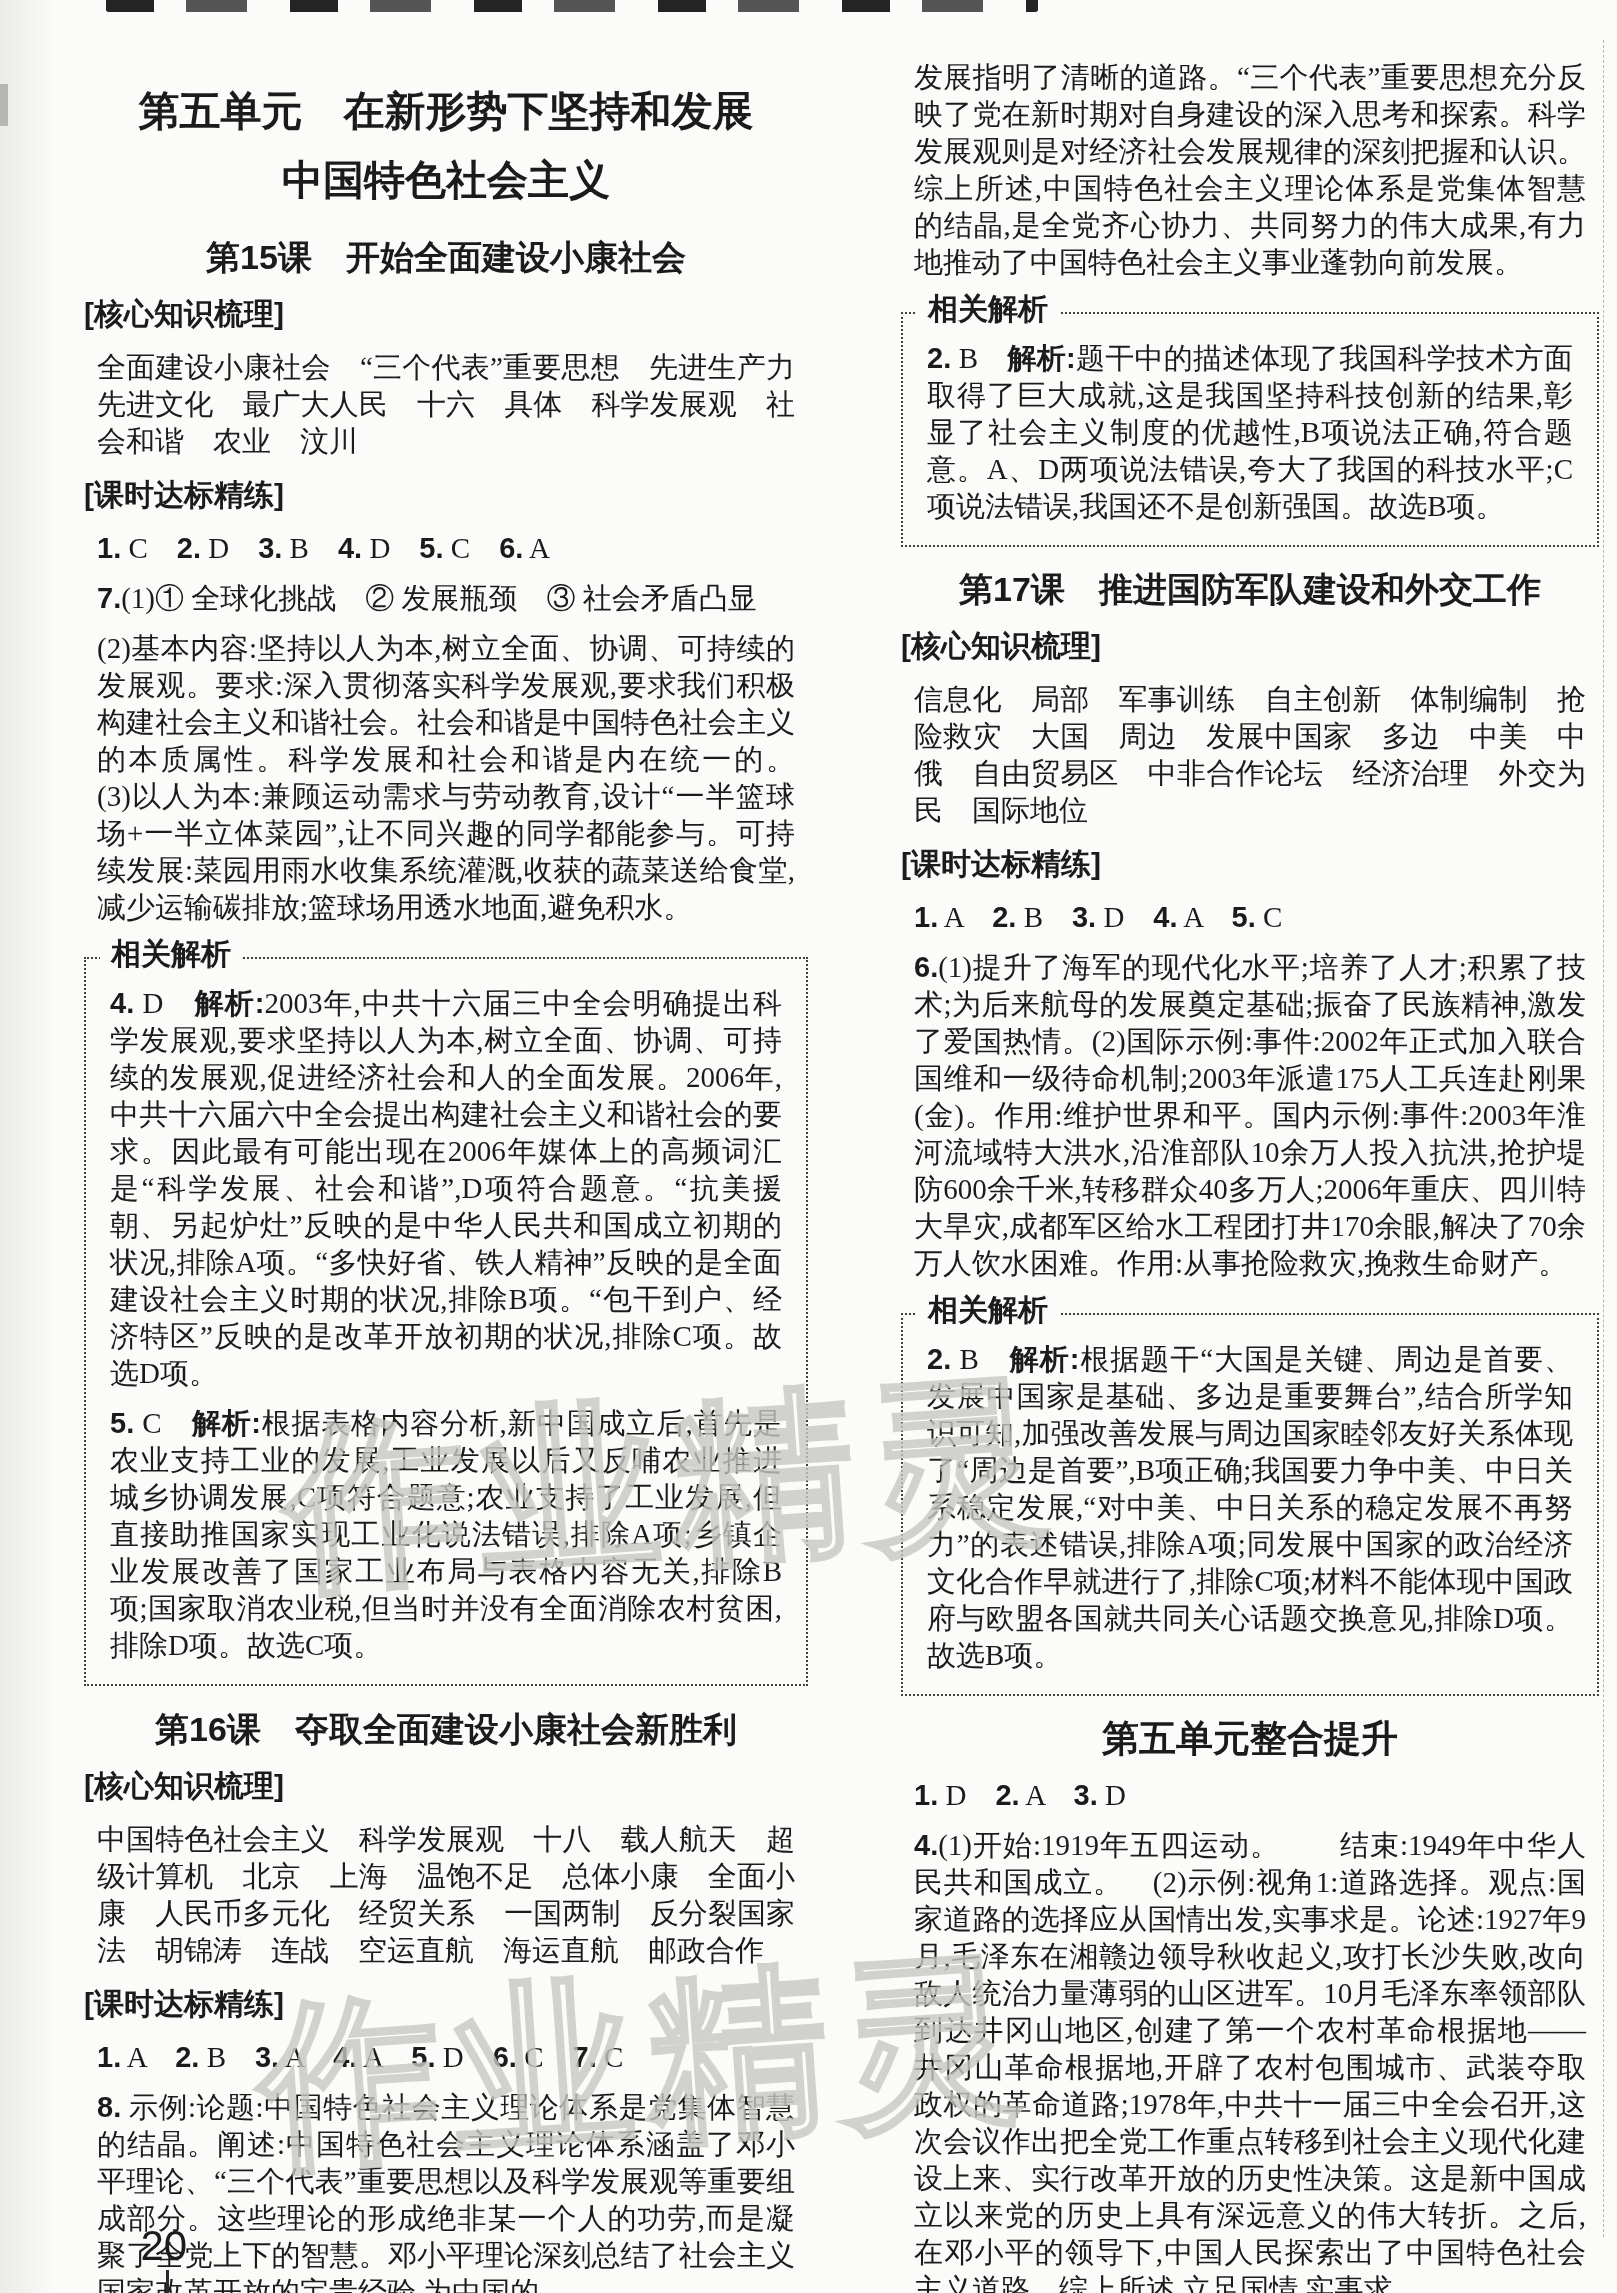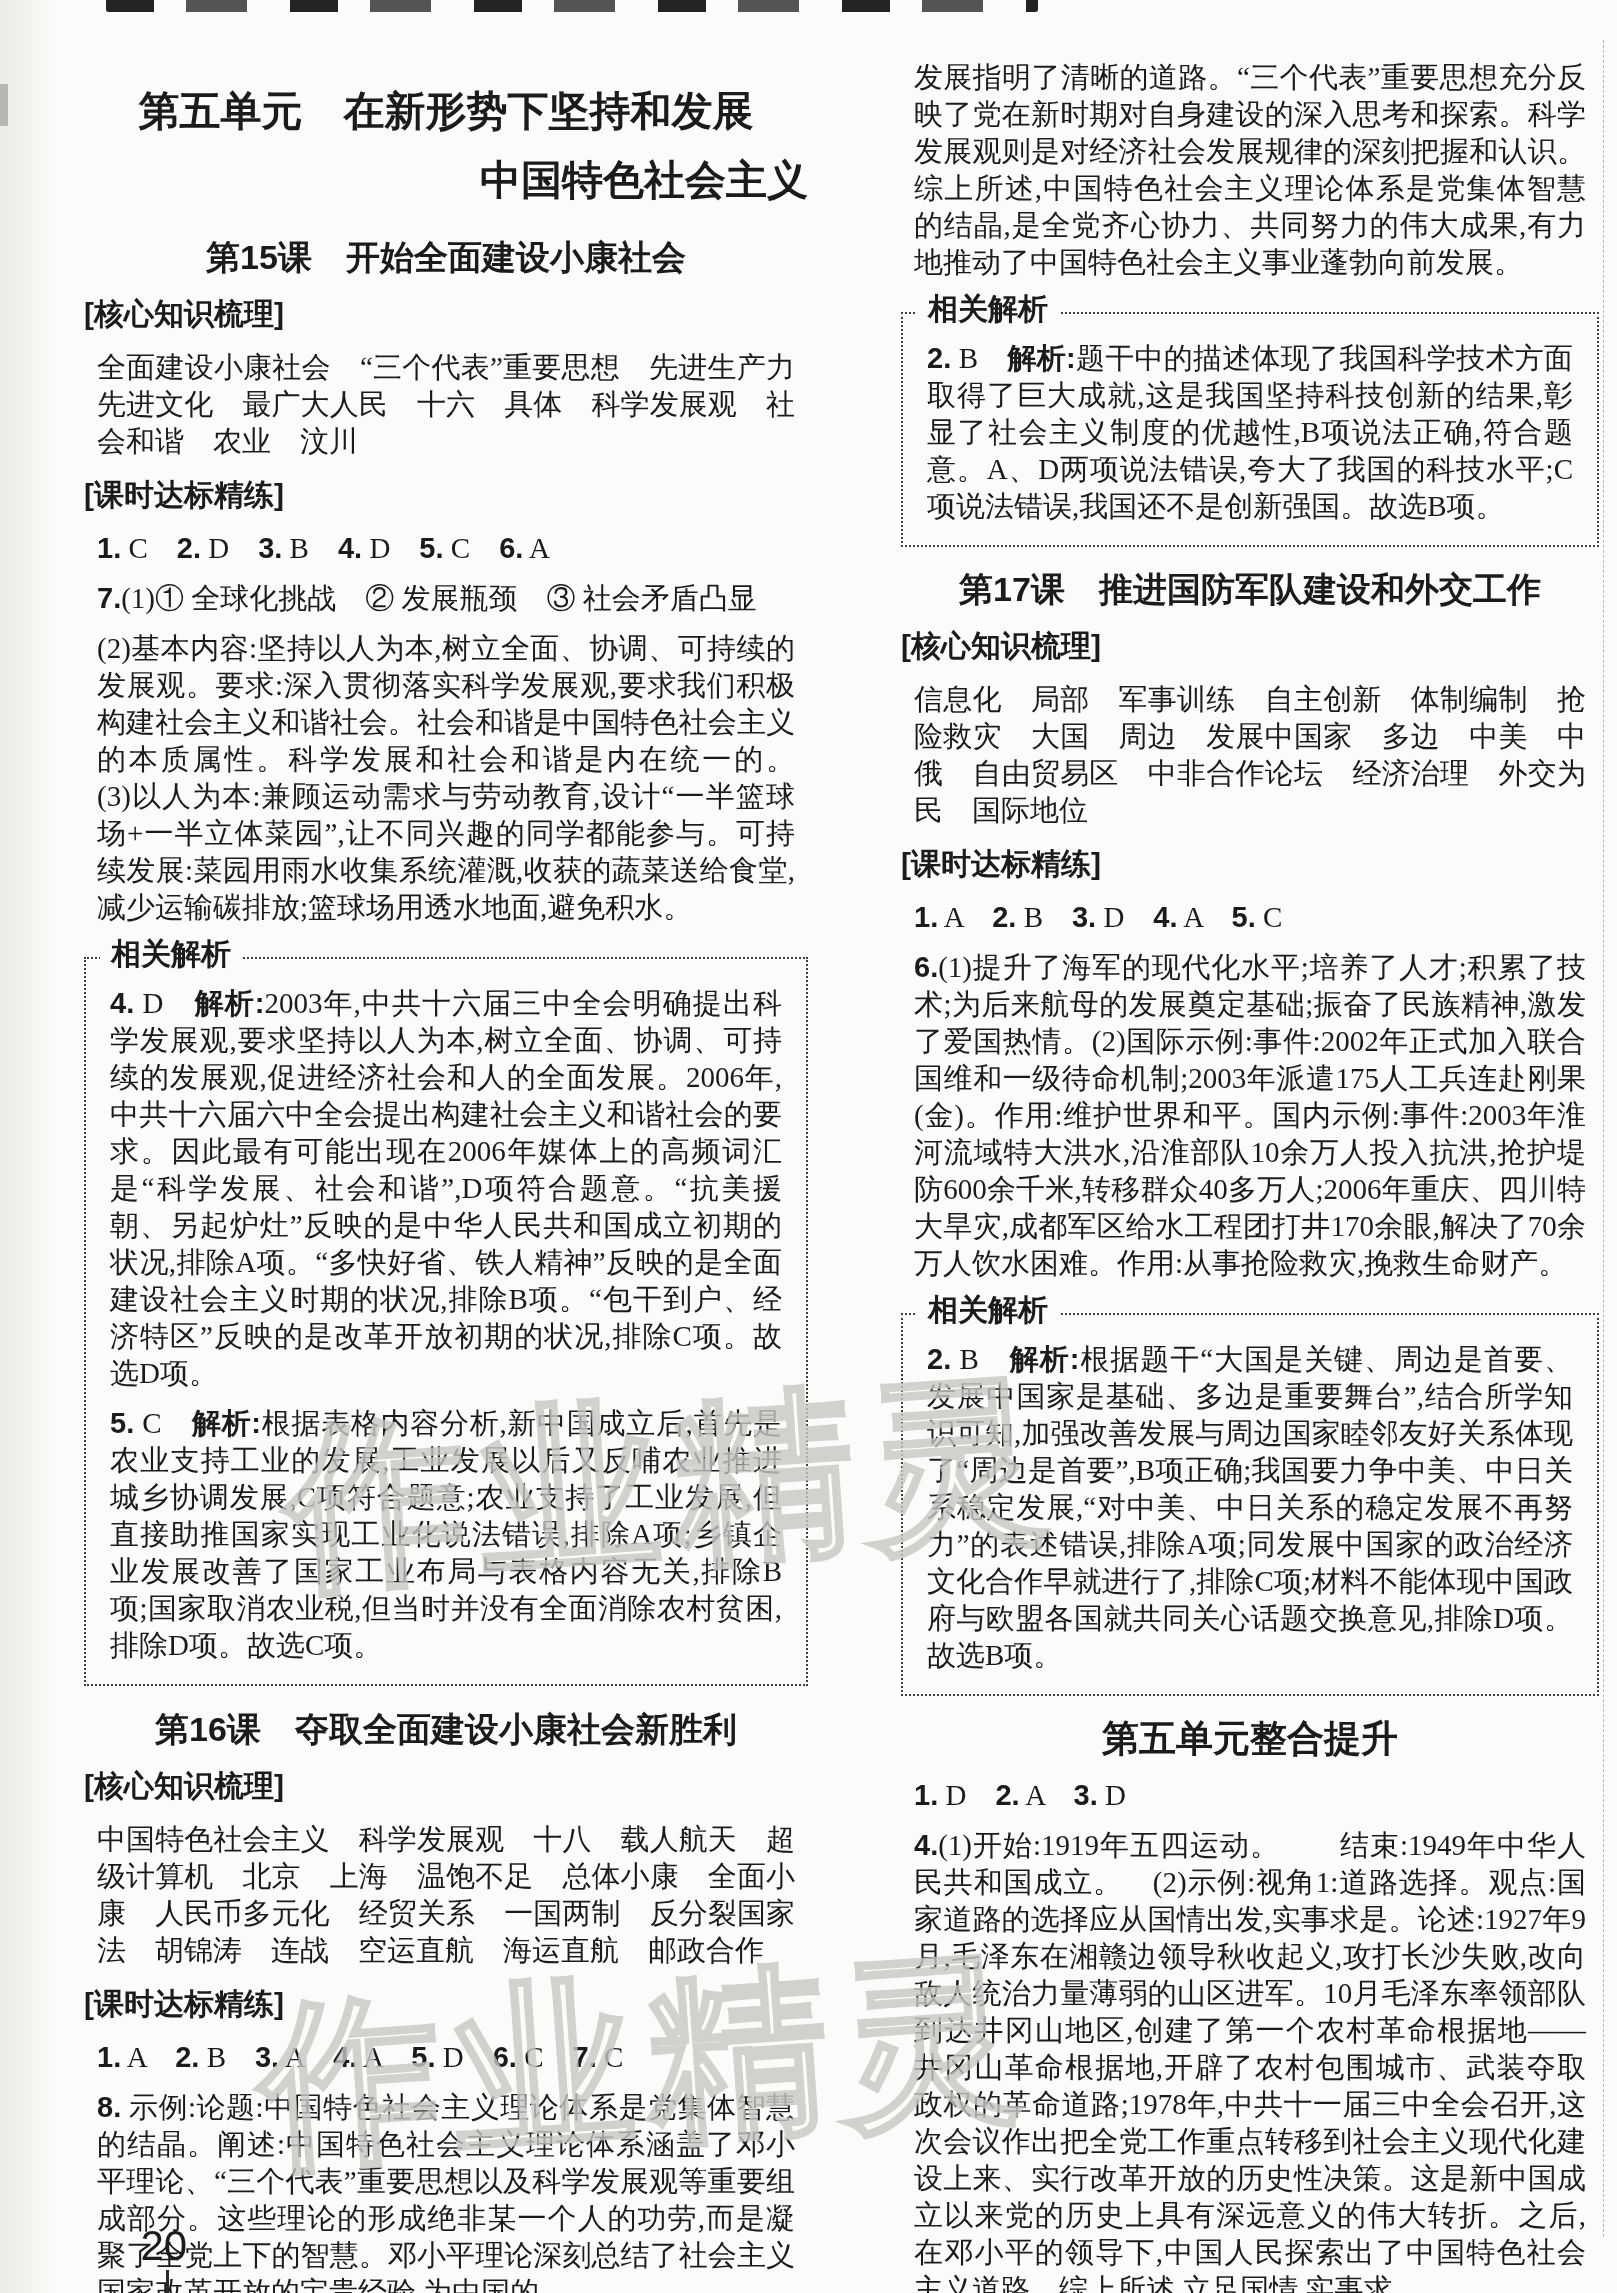--- a/index.html
+++ b/index.html
@@ -61,21 +61,21 @@
   <div class="left-edge-shade"></div>
   <div class="top-smudge"></div>
   <div class="corner-mark"></div>
   <div class="right-edge-line"></div>
 
   <div class="wm wm-a">作业精灵</div>
   <div class="wm wm-b">作业精灵</div>
 
   <div class="col col-left">
     <div class="unit-title">第五单元　在新形势下坚持和发展</div>
-    <div class="unit-title" style="margin-top:-7.3px;text-align:right;">中国特色社会主义</div>
+    <div class="unit-title" style="margin-top:-7.3px;">中国特色社会主义</div>
     <div class="lesson-title">第15课　开始全面建设小康社会</div>
 
     <div class="hdr">[核心知识梳理]</div>
     <p class="body">全面建设小康社会　“三个代表”重要思想　先进生产力　先进文化　最广大人民　十六　具体　科学发展观　社会和谐　农业　汶川</p>
 
     <div class="hdr">[课时达标精练]</div>
     <p class="body"><b>1.</b><span> C　</span><b>2.</b><span> D　</span><b>3.</b><span> B　</span><b>4.</b><span> D　</span><b>5.</b><span> C　</span><b>6.</b><span> A</span></p>
     <p class="body"><b>7.</b><span>(1)① 全球化挑战　② 发展瓶颈　③ 社会矛盾凸显</span></p>
     <p class="body">(2)基本内容:坚持以人为本,树立全面、协调、可持续的发展观。要求:深入贯彻落实科学发展观,要求我们积极构建社会主义和谐社会。社会和谐是中国特色社会主义的本质属性。科学发展和社会和谐是内在统一的。　(3)以人为本:兼顾运动需求与劳动教育,设计“一半篮球场+一半立体菜园”,让不同兴趣的同学都能参与。可持续发展:菜园用雨水收集系统灌溉,收获的蔬菜送给食堂,减少运输碳排放;篮球场用透水地面,避免积水。</p>
 

